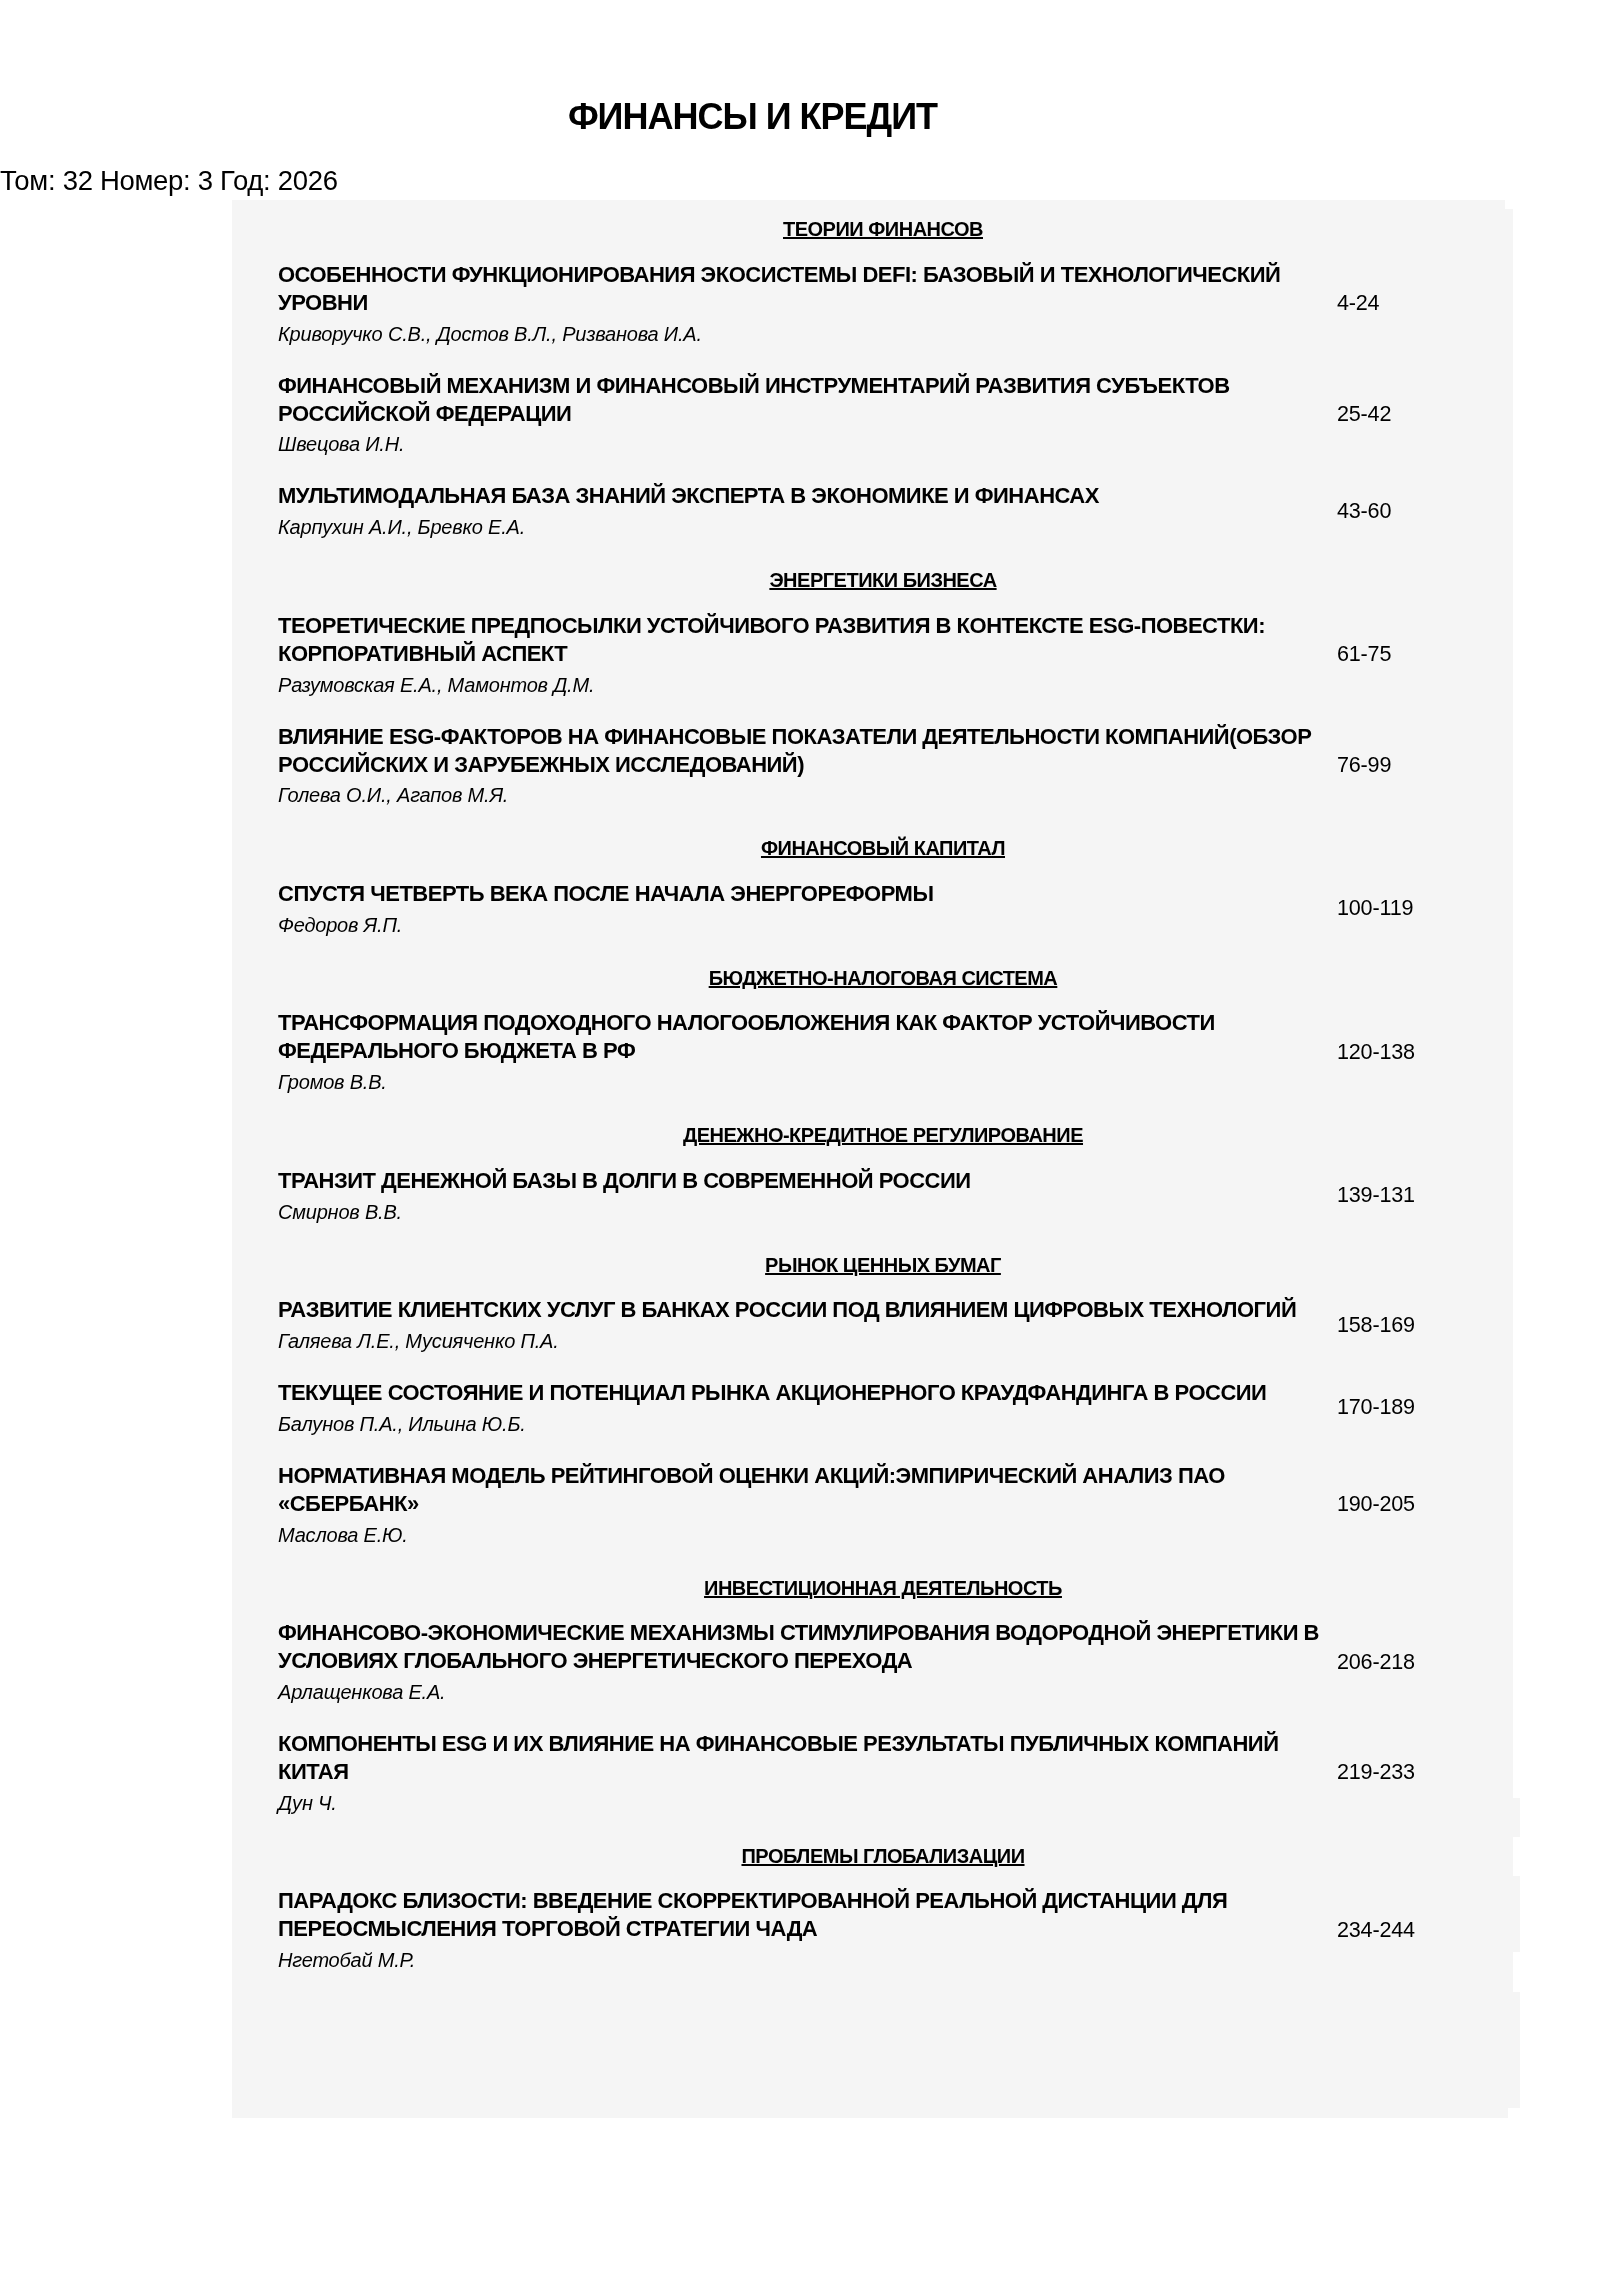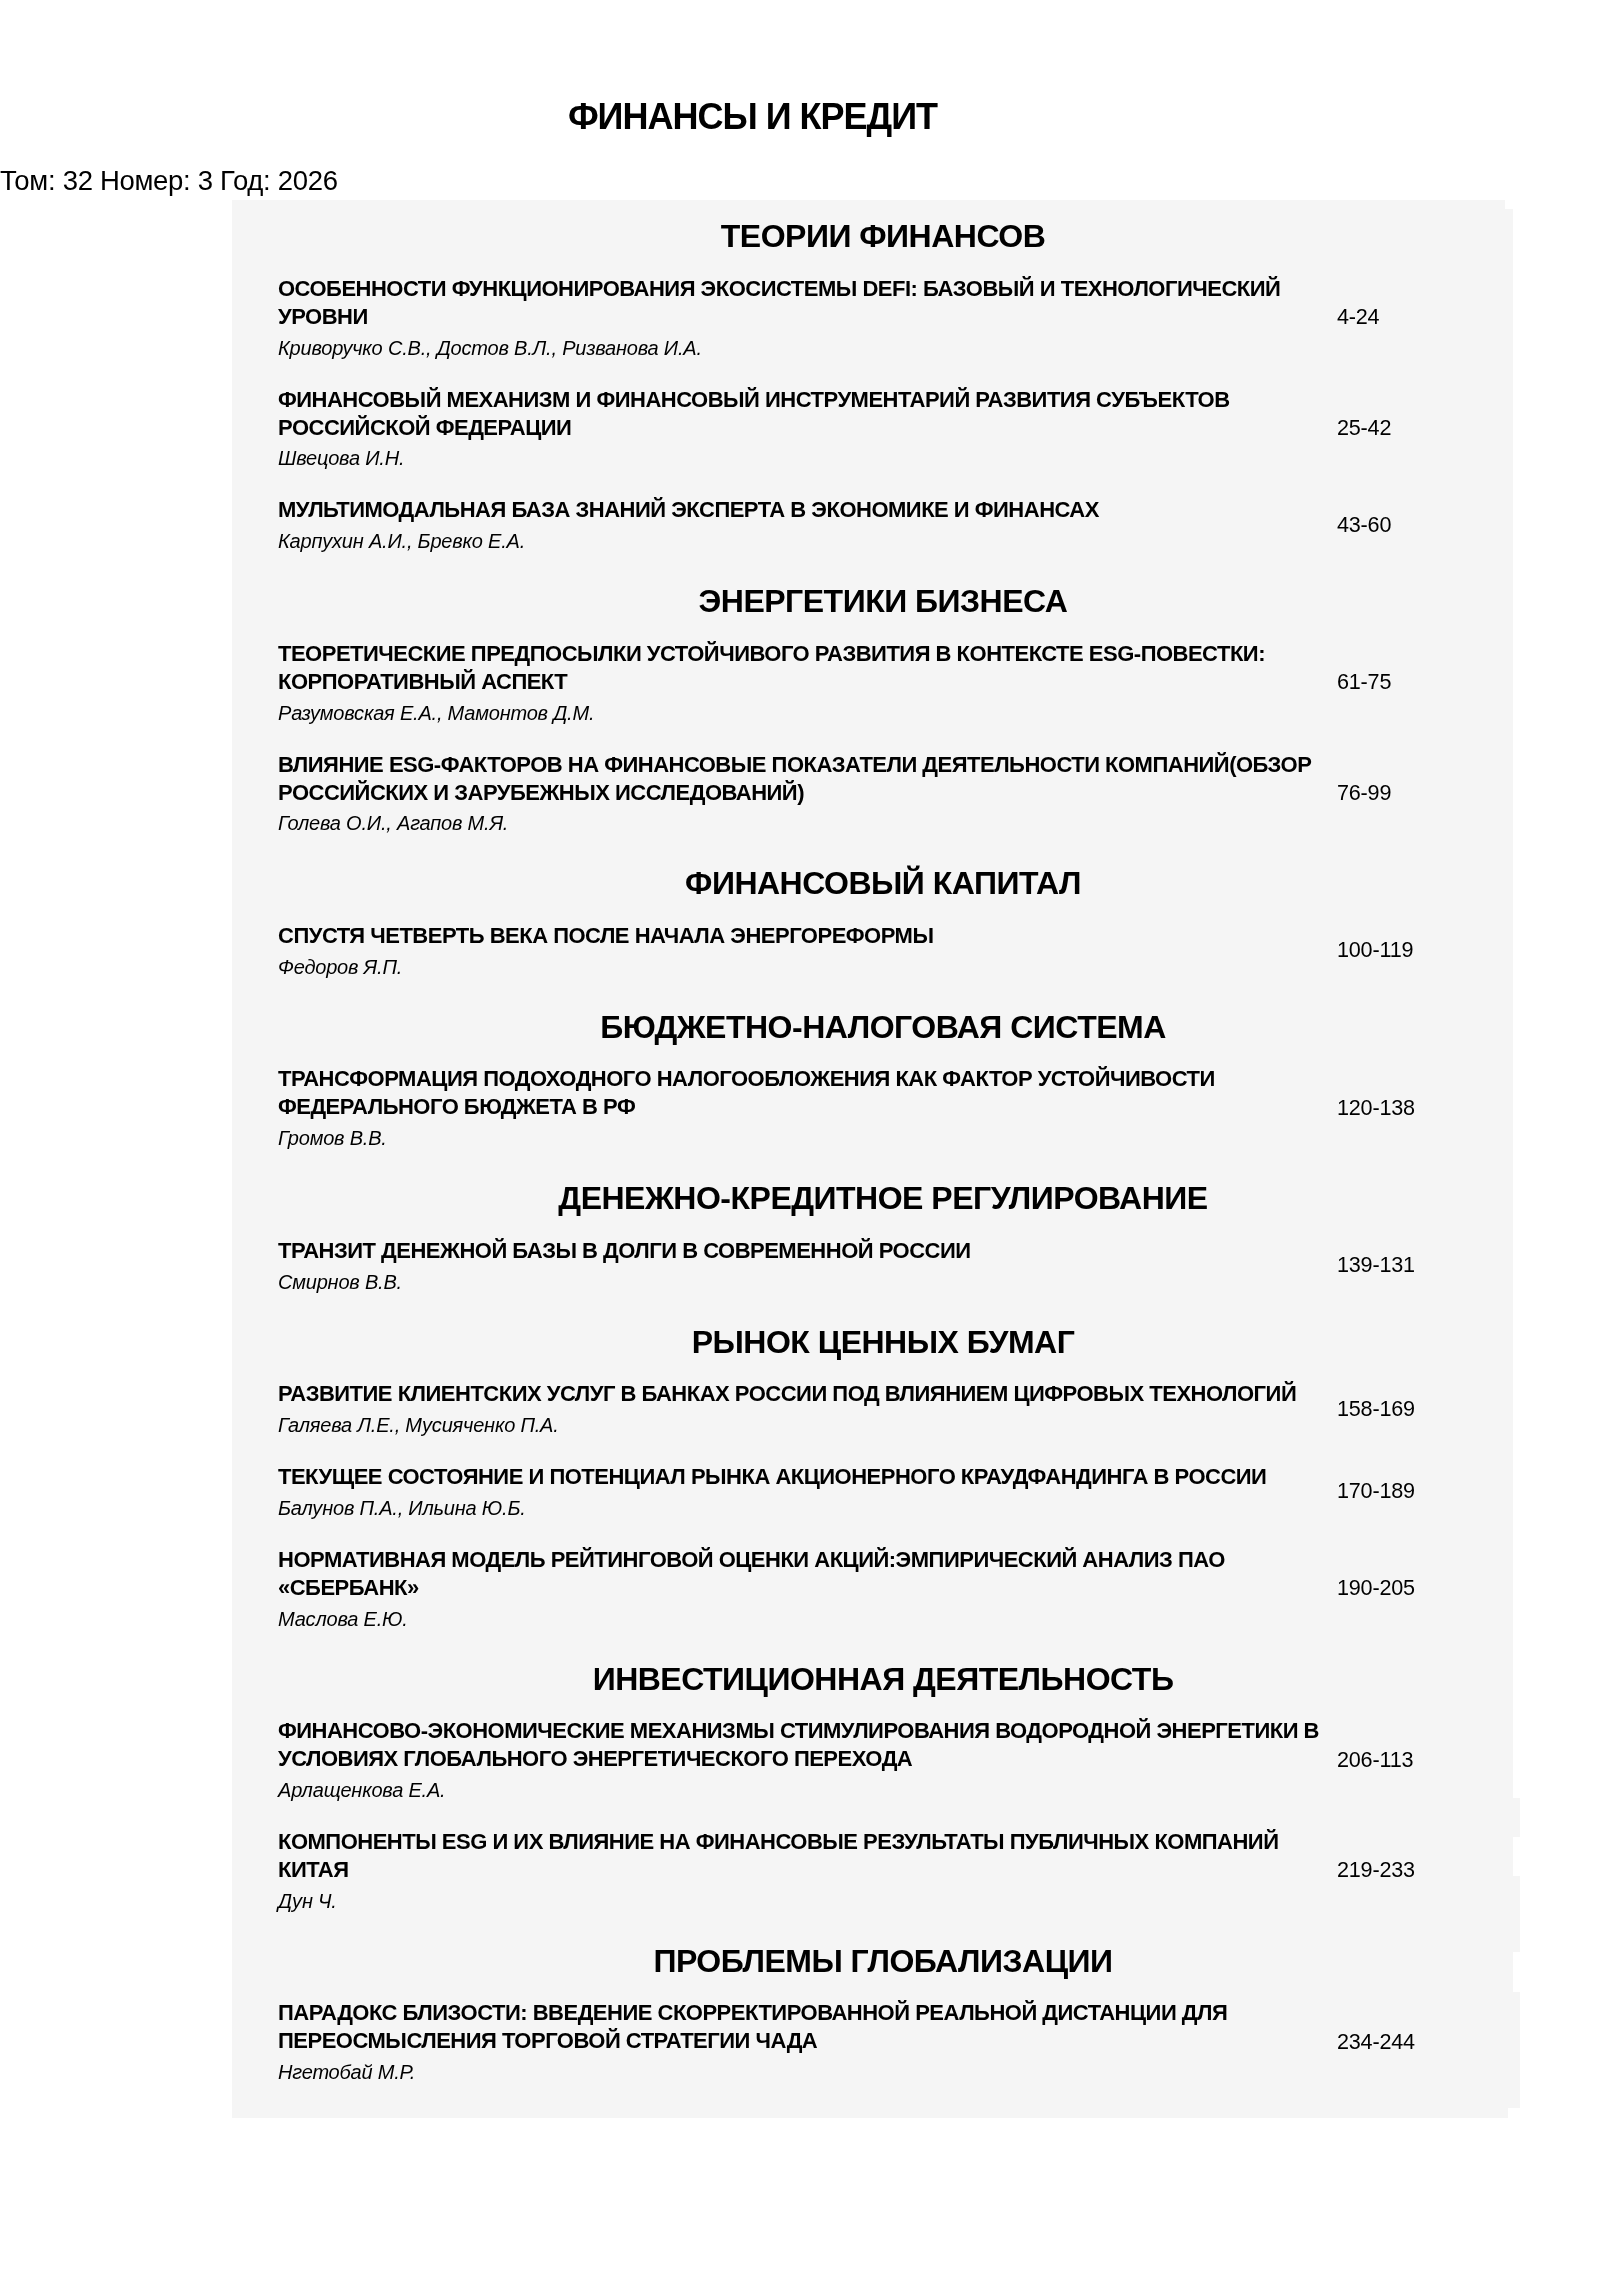--- a/index.html
+++ b/index.html
@@ -65,23 +65,24 @@
     position: absolute;
     background: var(--page-bg);
   }
   .corner-notch.top    { top: 0; right: 0; width: 7.9px; height: 8.5px; }
   .corner-notch.bottom { bottom: 0; right: 0; width: 5.2px; height: 10.5px; }
 
   
   .section-title {
     margin: 30px 0 19.6px;
     text-align: center;
-    font-size: 32px;
+    font-size: 20px;
     font-weight: bold;
     letter-spacing: -0.5px;
+    text-decoration: underline;
   }
   .toc-section:first-child .section-title { margin-top: 2.6px; }
 
   
   .entry {
     display: flex;
     align-items: center;
     margin-bottom: 26px;
   }
   .entry-main {
@@ -239,21 +240,21 @@
   </section>
 
   <section class="toc-section">
     <h2 class="section-title">ИНВЕСТИЦИОННАЯ ДЕЯТЕЛЬНОСТЬ</h2>
     <div class="articles">
   <div class="entry">
     <div class="entry-main">
       <div class="entry-title">ФИНАНСОВО-ЭКОНОМИЧЕСКИЕ МЕХАНИЗМЫ СТИМУЛИРОВАНИЯ ВОДОРОДНОЙ ЭНЕРГЕТИКИ В УСЛОВИЯХ ГЛОБАЛЬНОГО ЭНЕРГЕТИЧЕСКОГО ПЕРЕХОДА</div>
       <div class="entry-authors">Арлащенкова Е.А.</div>
     </div>
-    <div class="entry-pages">206-113</div>
+    <div class="entry-pages">206-218</div>
   </div>
 
   <div class="entry">
     <div class="entry-main">
       <div class="entry-title">КОМПОНЕНТЫ ESG И ИХ ВЛИЯНИЕ НА ФИНАНСОВЫЕ РЕЗУЛЬТАТЫ ПУБЛИЧНЫХ КОМПАНИЙ КИТАЯ</div>
       <div class="entry-authors">Дун Ч.</div>
     </div>
     <div class="entry-pages">219-233</div>
   </div>
 </div>

